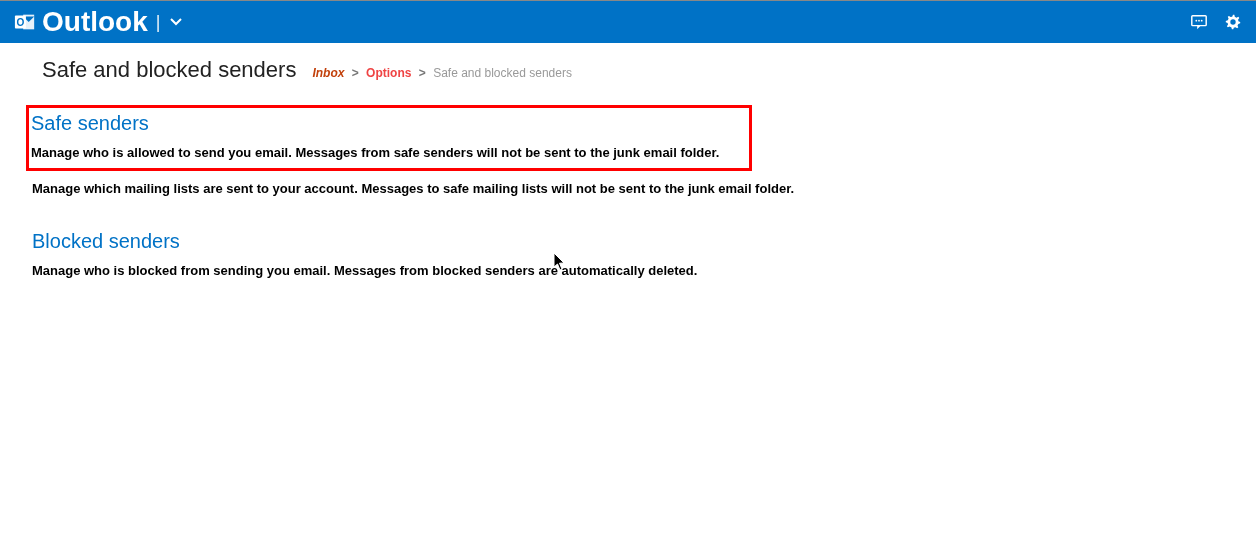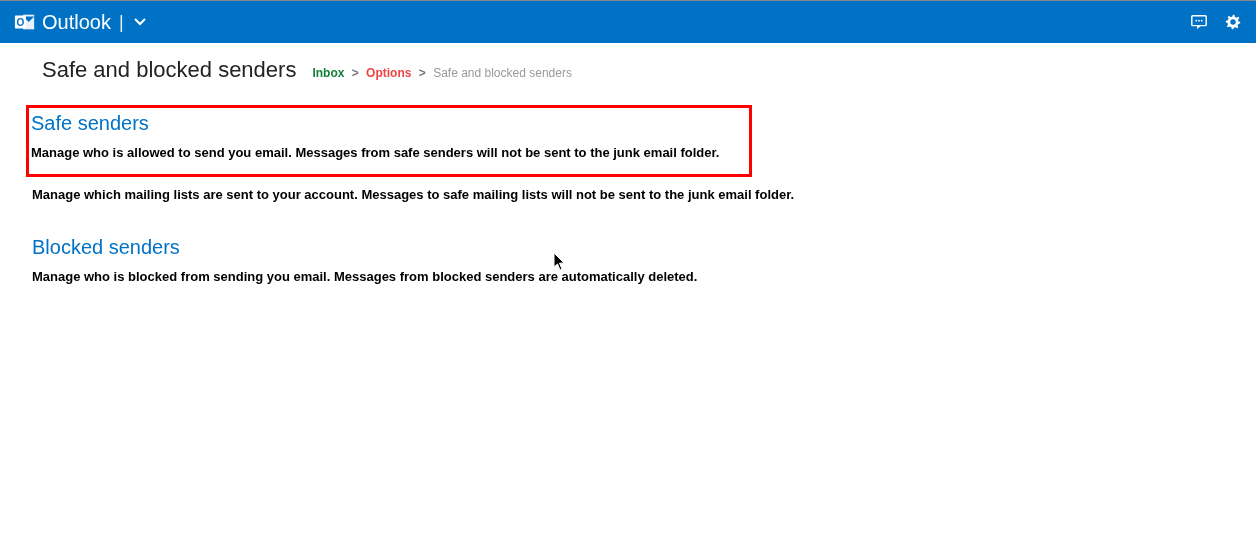--- a/index.html
+++ b/index.html
@@ -23,22 +23,22 @@
       display: flex;
       align-items: center;
       gap: 6px;
     }
     .logo {
       width: 22px;
       height: 22px;
       display: inline-flex;
     }
     .brand-name {
-      font-size: 20px;
-      font-weight: 400;
+      font-size: 28px;
+      font-weight: 700;
     }
     .vbar {
       margin: 0 10px 0 8px;
       font-size: 18px;
       font-weight: 300;
       color: rgba(255,255,255,0.9);
     }
     .chev-down {
       display: inline-flex;
       align-items: center;
@@ -78,21 +78,21 @@
     .breadcrumb .cur {
       color: #999;
       font-weight: 400;
     }
     .section {
       margin-bottom: 20px;
       padding: 4px 6px 10px 2px;
     }
     .section.highlight {
       border: 3px solid #ff0000;
-      padding: 4px 6px 14px 2px;
+      padding: 4px 6px 8px 2px;
       width: 726px;
       margin-left: -4px;
       margin-bottom: 6px;
     }
     .section-title {
       color: #0072C6;
       font-size: 20px;
       font-weight: 400;
       margin-bottom: 10px;
     }
@@ -148,21 +148,21 @@
         <circle cx="10" cy="10" r="3" fill="#0072C6"></circle>
       </svg>
     </span>
   </div>
 </div>
 
 <div class="main">
   <div class="title-row">
     <div class="page-title">Safe and blocked senders</div>
     <div class="breadcrumb">
-      <a style="color:#15803d;text-decoration:none;">Inbox</a>
+      <a style="color:#c2410c;text-decoration:none;font-style:italic;">Inbox</a>
       <span class="sep">&gt;</span>
       <a style="color:#ef4444;text-decoration:none;">Options</a>
       <span class="sep">&gt;</span>
       <span class="cur">Safe and blocked senders</span>
     </div>
   </div>
 
   <div class="section highlight">
     <div class="section-title">Safe senders</div>
     <div class="section-desc">Manage who is allowed to send you email. Messages from safe senders will not be sent to the junk email folder.</div>

